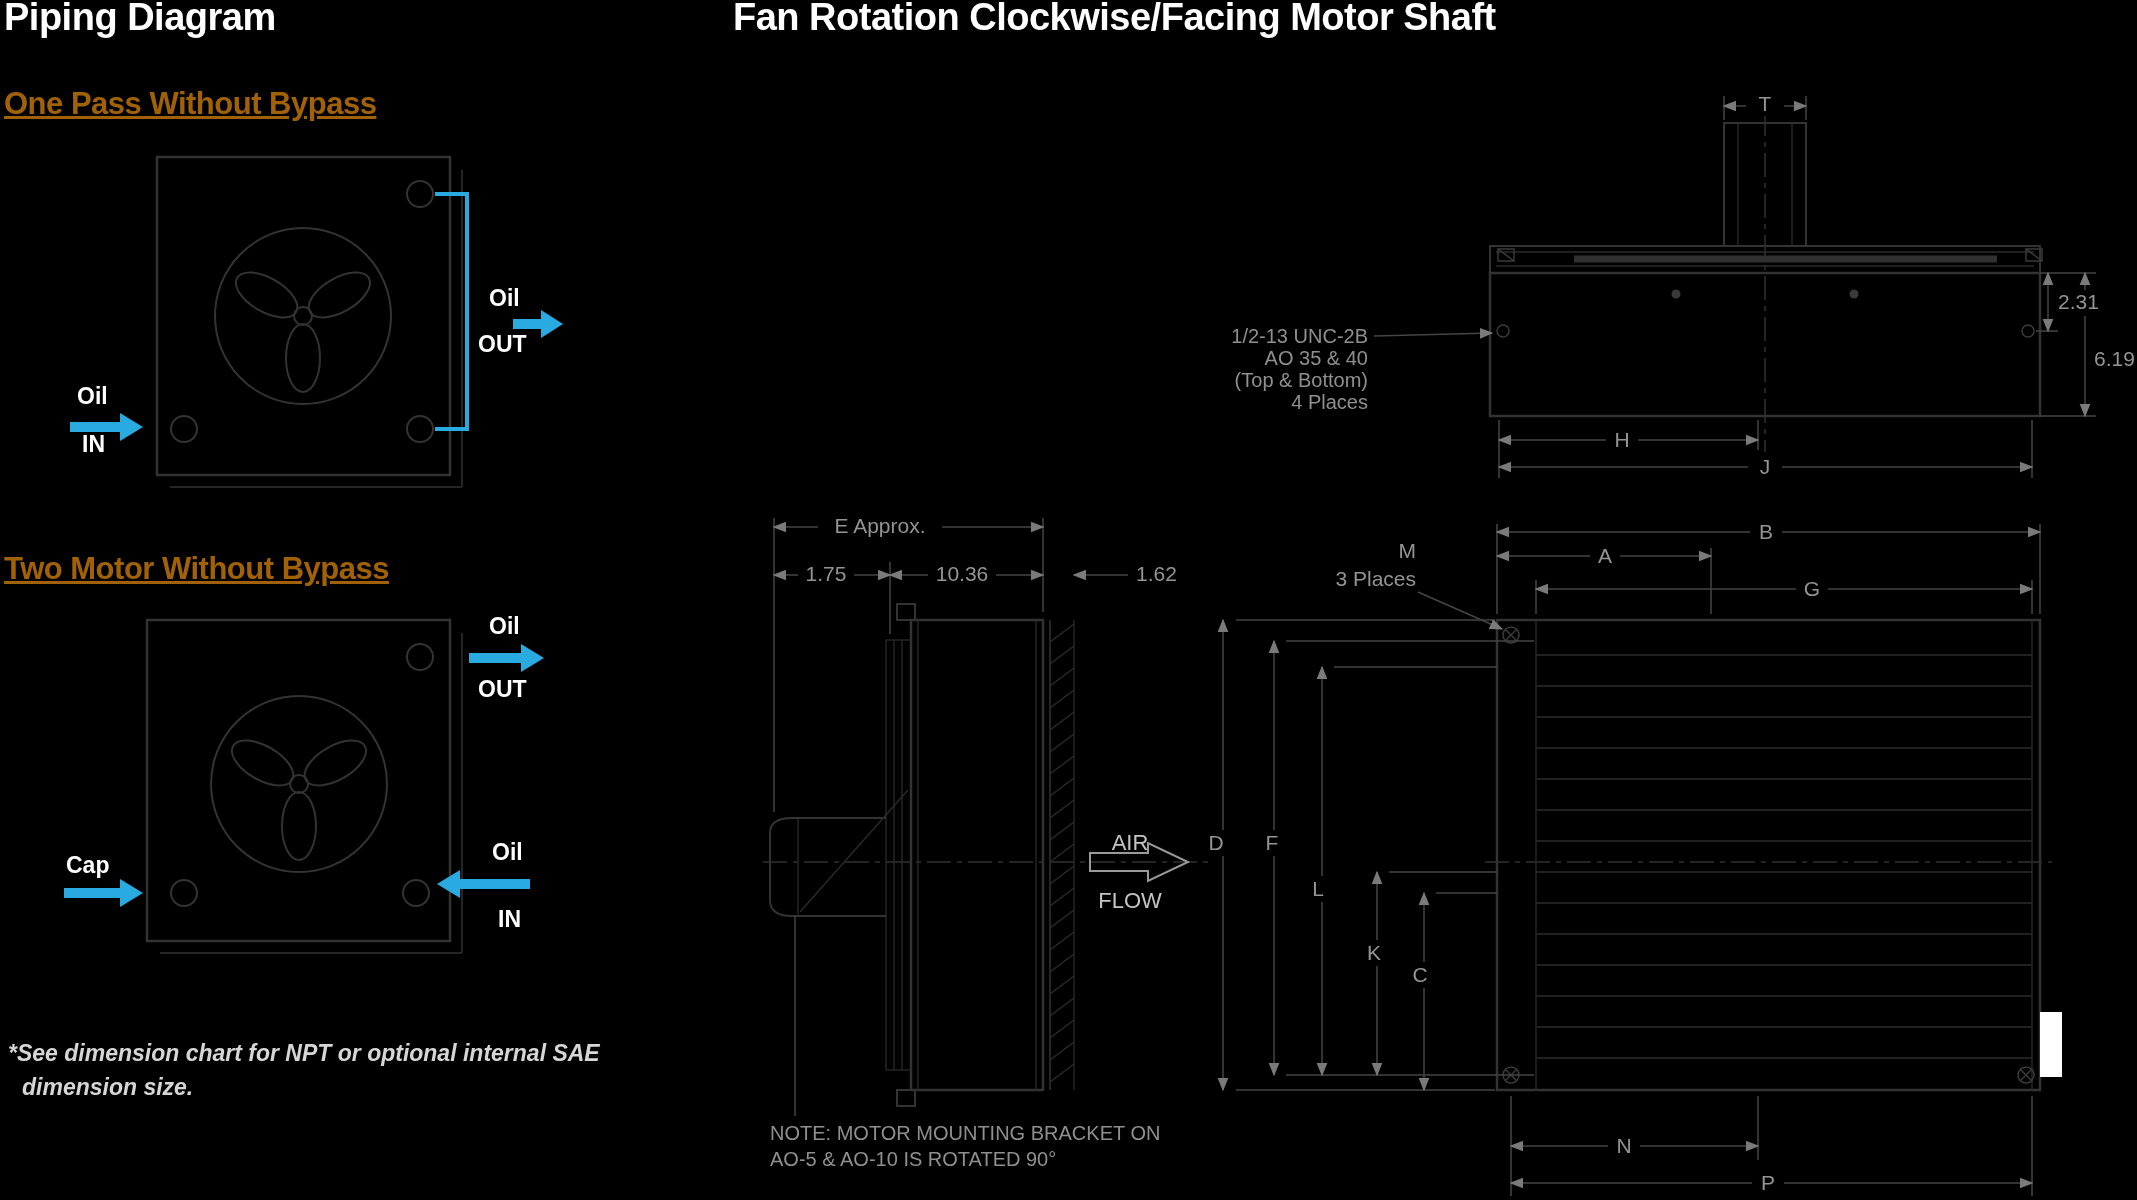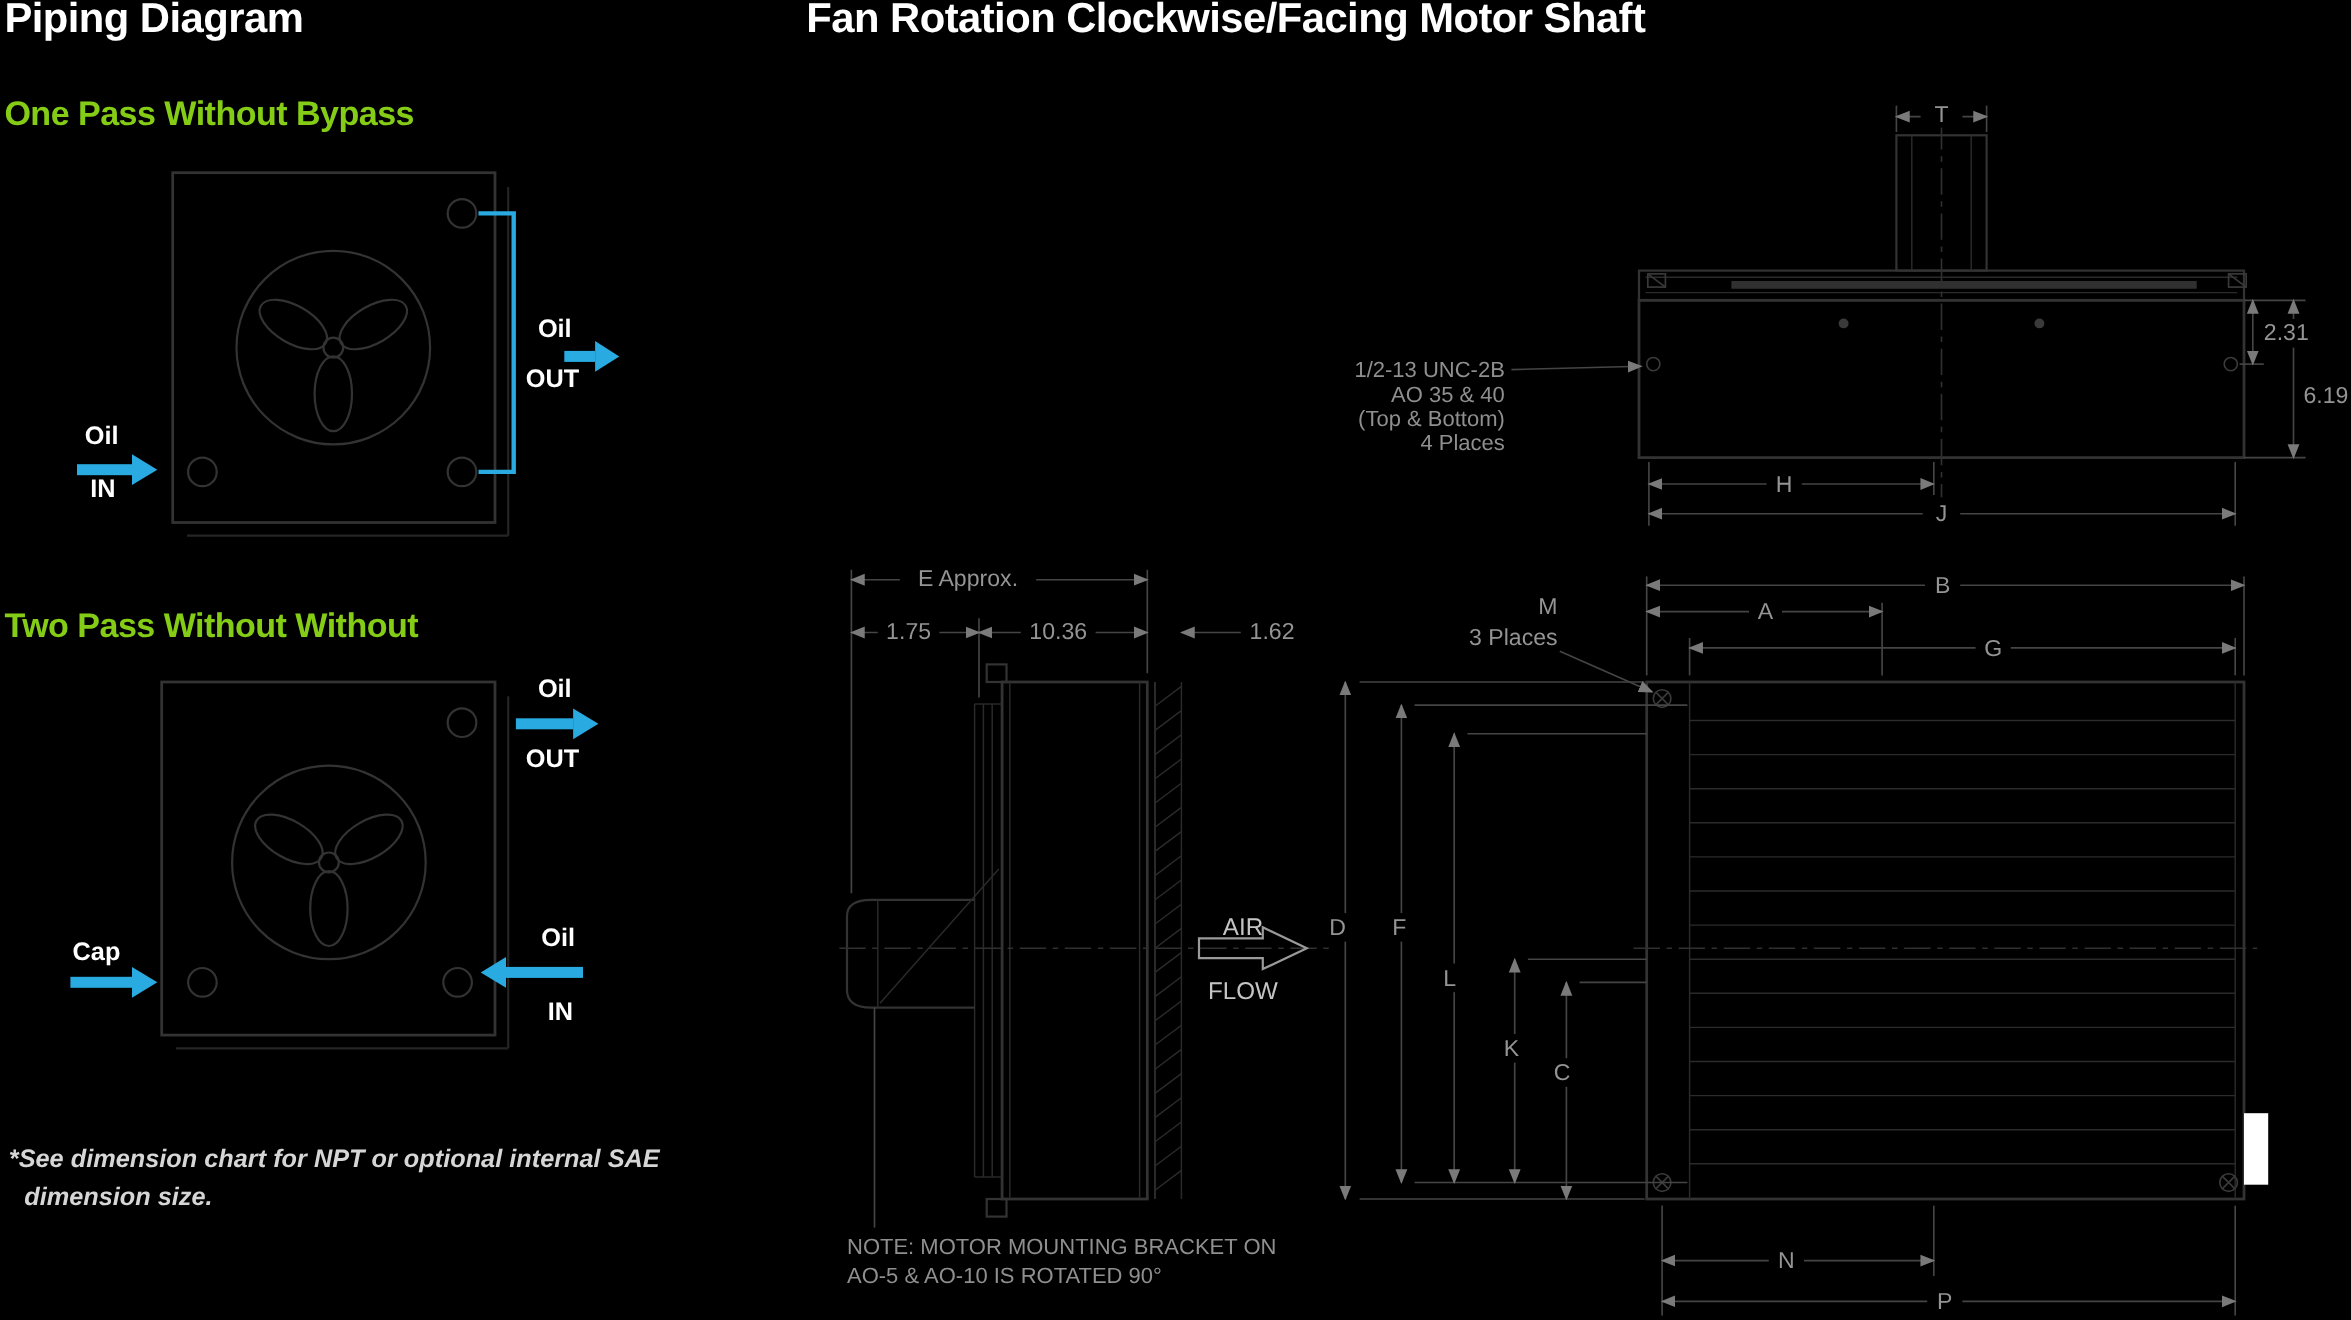--- a/index.html
+++ b/index.html
@@ -4,21 +4,21 @@
 <style>
   html,body{margin:0;padding:0;background:#000;}
   .canvas{
     position:relative;width:2137px;height:1200px;background:#000;overflow:hidden;
     font-family:"Liberation Sans",sans-serif;
   }
   .h1{
     position:absolute;color:#fff;font-size:38px;font-weight:700;letter-spacing:-0.5px;white-space:nowrap;
   }
   .h2{
-    position:absolute;color:#84cc16;font-size:31px;font-weight:700;letter-spacing:-0.5px;white-space:nowrap;
+    position:absolute;color:#a16207;font-size:31px;font-weight:700;letter-spacing:-0.5px;white-space:nowrap;text-decoration:underline;
   }
   .footnote{
     position:absolute;color:#d6d6d6;font-size:23px;font-style:italic;line-height:34px;white-space:nowrap;font-weight:bold;
   }
   svg{position:absolute;left:0;top:0;}
   svg text{font-family:"Liberation Sans",sans-serif;}
   .obj{fill:none;stroke:#333;stroke-width:2;}
   .objt{fill:none;stroke:#333;stroke-width:2.5;}
   .shadow{fill:none;stroke:#252525;stroke-width:2;}
   .thin{fill:none;stroke:#2b2b2b;stroke-width:1.3;}
@@ -35,21 +35,21 @@
   .bolt{fill:none;stroke:#3a3a3a;stroke-width:1.5;}
 </style>
 </head>
 <body>
 
 <div class="canvas">
 
   <div class="h1" style="left:4px;top:-4px">Piping Diagram</div>
   <div class="h1" style="left:733px;top:-4px">Fan Rotation Clockwise/Facing Motor Shaft</div>
   <div class="h2" style="left:4px;top:86px">One Pass Without Bypass</div>
-  <div class="h2" style="left:4px;top:551px">Two Pass Without Without</div>
+  <div class="h2" style="left:4px;top:551px">Two Motor Without Bypass</div>
 
   <div class="footnote" style="left:8px;top:1036px">
     <div>*See dimension chart for NPT or optional internal SAE</div>
     <div style="margin-left:14px">dimension size.</div>
   </div>
 
   <svg width="2137" height="1200" viewBox="0 0 2137 1200">
     <defs>
       <marker id="arr" viewBox="0 0 10 10" refX="9" refY="5" markerWidth="9" markerHeight="9" orient="auto-start-reverse">
         <path d="M0,1 L10,5 L0,9 z" fill="#7a7a7a"></path>

